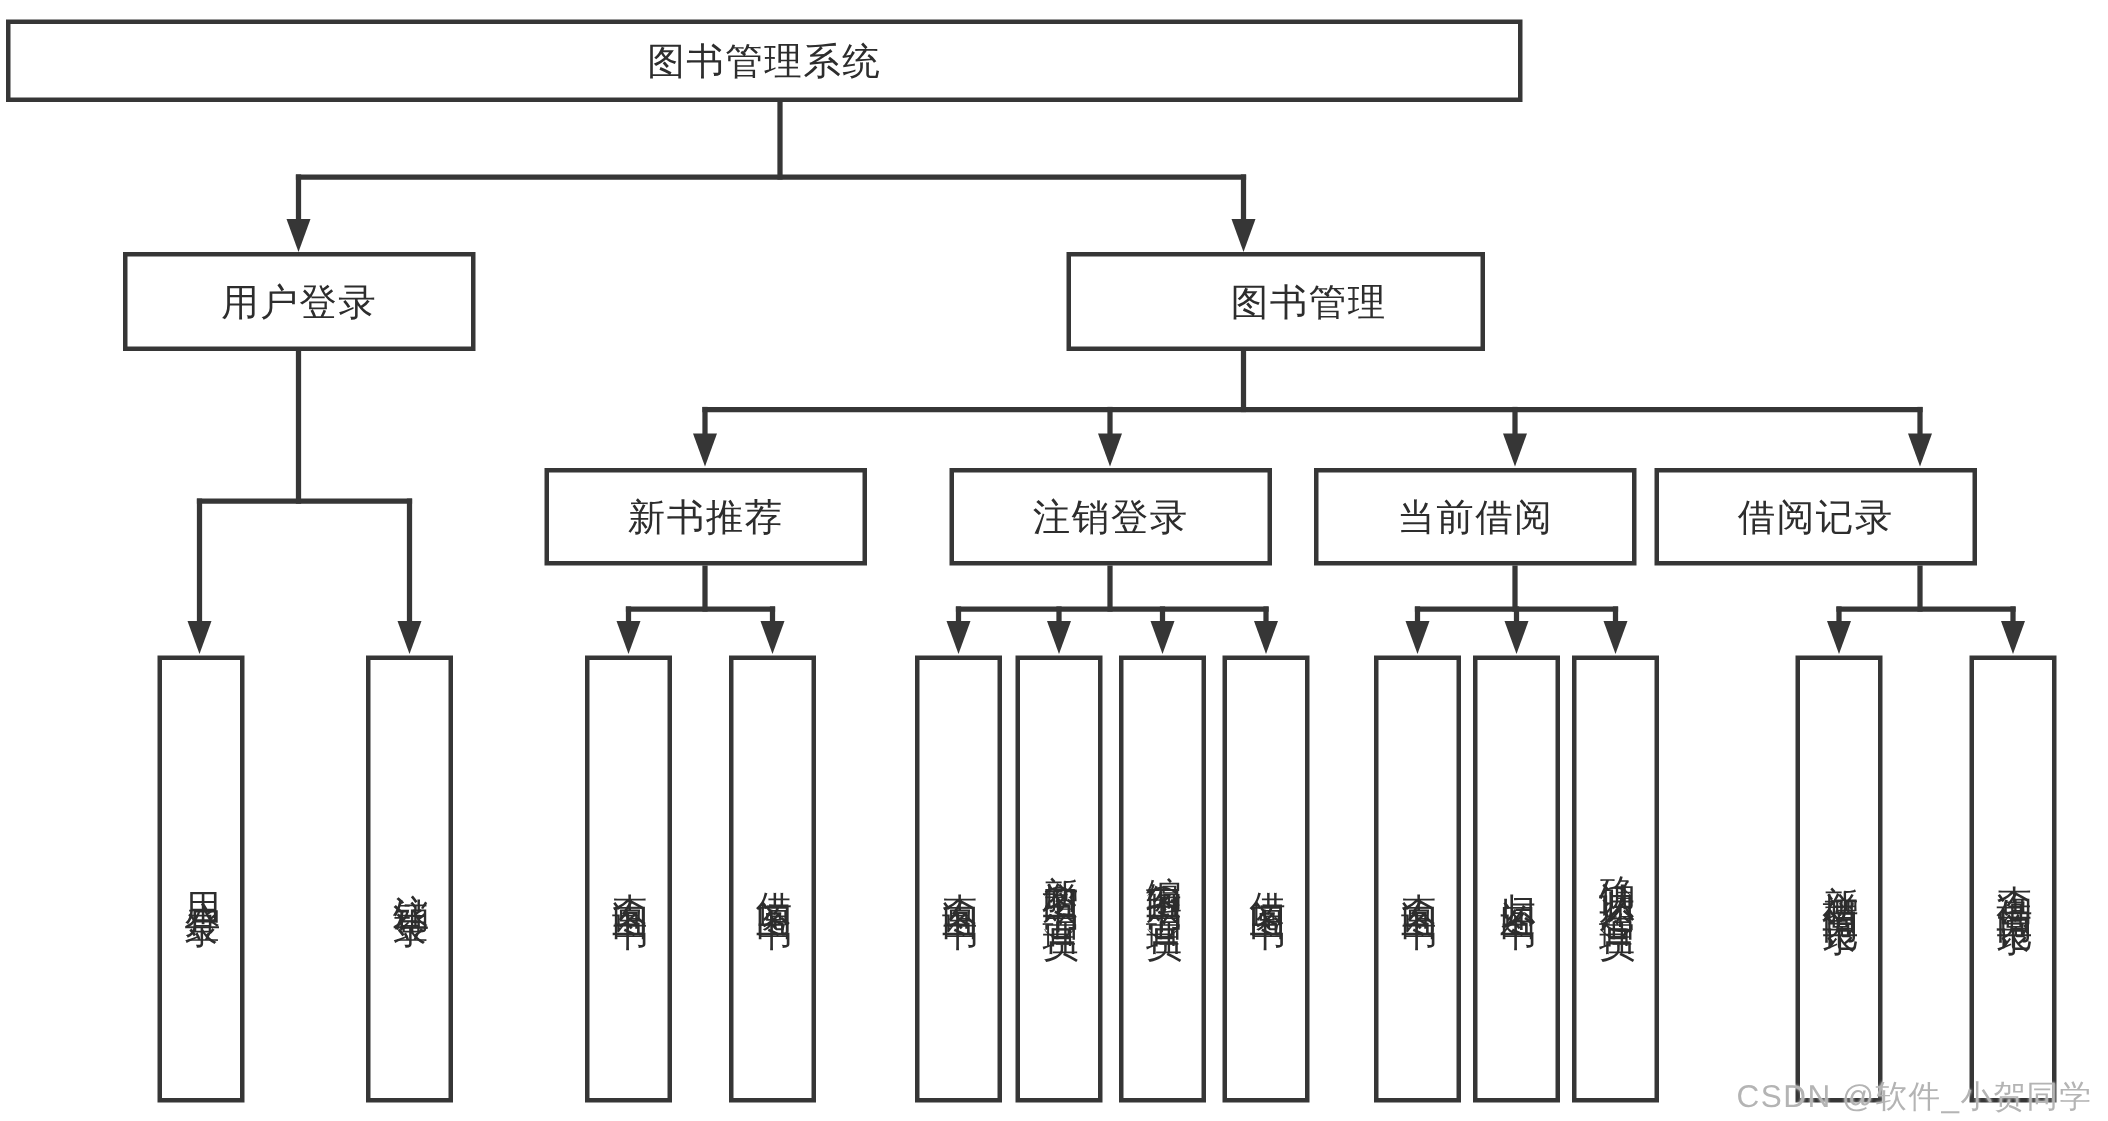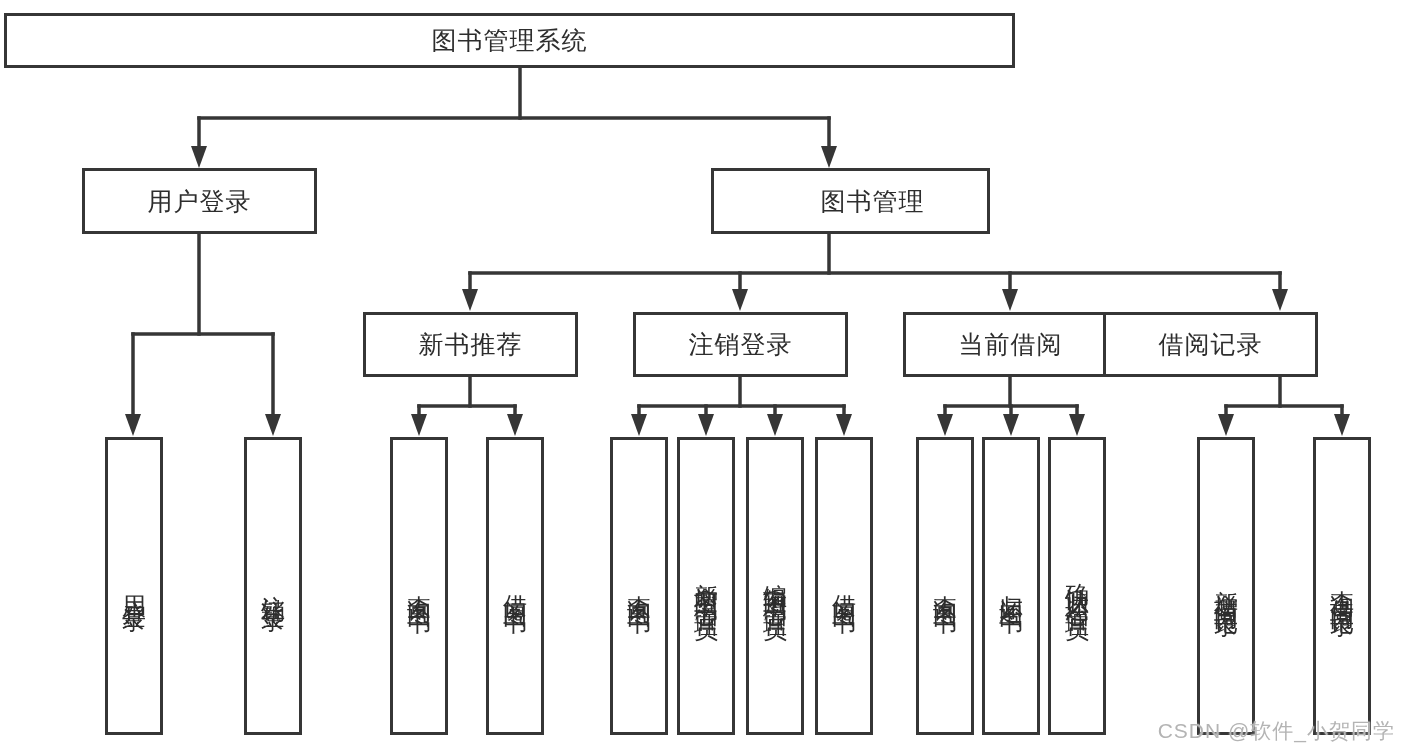--- a/index.html
+++ b/index.html
@@ -148,21 +148,21 @@
   <div class="hbox" style="left:711px;top:168px;width:229px;height:60px;padding-left:44px;">
     <span>图书管理</span>
   </div>
 
   <div class="hbox" style="left:363px;top:312px;width:209px;height:59px;">
     <span>新书推荐</span>
   </div>
   <div class="hbox" style="left:633px;top:312px;width:209px;height:59px;">
     <span>注销登录</span>
   </div>
-  <div class="hbox" style="left:903px;top:312px;width:209px;height:59px;text-align:center;">
+  <div class="hbox" style="left:876px;top:312px;width:209px;height:59px;text-align:center;">
     <span>当前借阅</span>
   </div>
   <div class="hbox" style="left:1103px;top:312px;width:209px;height:59px;">
     <span>借阅记录</span>
   </div>
 
   <div class="vbox" style="left:105px;">
     <span class="vlabel">用户登录</span>
   </div>
   <div class="vbox" style="left:244px;">

